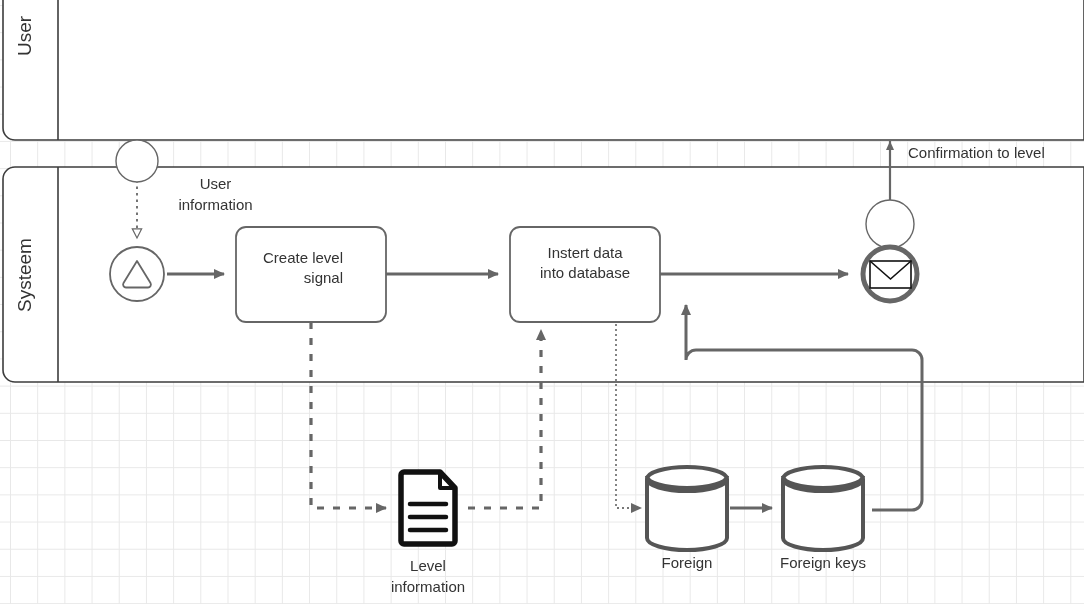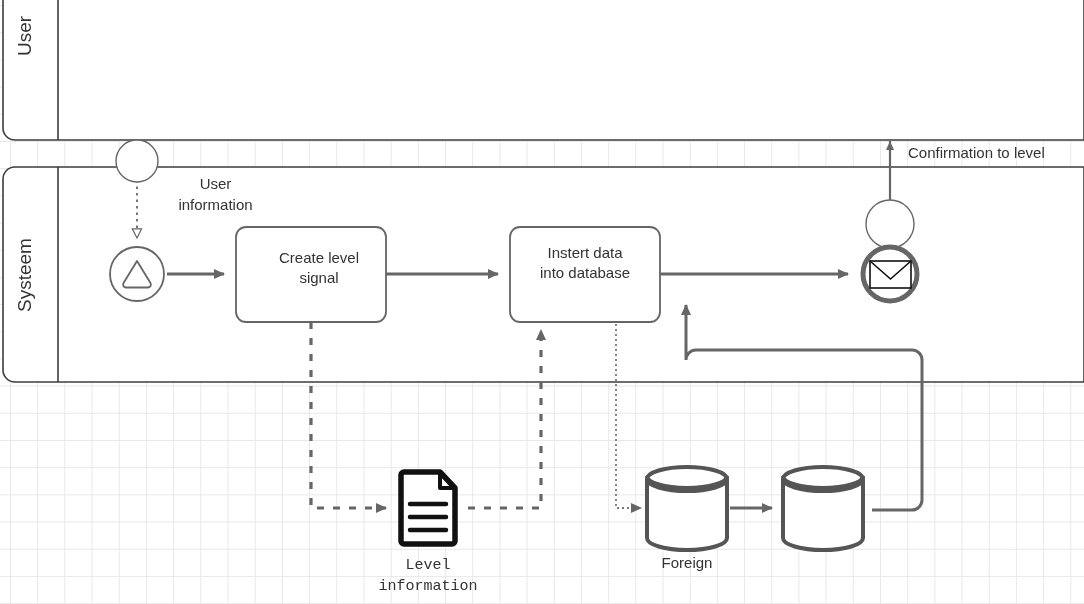--- a/index.html
+++ b/index.html
@@ -149,30 +149,31 @@
       <path d="M783,479 L783,538 A40,12 0 0 0 863,538 L863,479" fill="#ffffff" stroke="#555555" stroke-width="4" stroke-linejoin="round"></path>
       <ellipse cx="823" cy="479" rx="40" ry="12" fill="#ffffff" stroke="#555555" stroke-width="4"></ellipse>
       <path d="M783,476 A40,12 0 0 0 863,476" fill="none" stroke="#555555" stroke-width="4"></path>
     </g>
   </svg>
 
   <div class="lane-title" style="left:-25px; top:22px; width:100px; height:28px; transform:rotate(-90deg);">User</div>
 
   <div class="lane-title" style="left:-25px; top:261px; width:100px; height:28px; transform:rotate(-90deg);">Systeem</div>
 
-  <div class="task-label" style="left:244px; top:227px; width:150px; height:82px;">Create level
+  <div class="task-label" style="left:228px; top:227px; width:150px; height:82px;text-align:right;">Create level
 signal</div>
 
   <div class="task-label" style="left:510px; top:227px; width:150px; height:72px;">Instert data
 into database</div>
 
   <div class="lbl" style="left:143px; top:173px; width:145px;">User
 information</div>
 
   <div class="lbl" style="left:908px; top:142px; width:176px; text-align:left;">Confirmation to level</div>
 
-  <div class="lbl" style="left:353px; top:555px; width:150px;font-family:Liberation Mono, monospace;">Level
+  <div class="lbl" style="left:353px; top:555px; width:150px;">Level
 information</div>
 
   <div class="lbl" style="left:617px; top:552px; width:140px;">Foreign</div>
 
+  <div class="lbl" style="left:753px; top:552px; width:140px;">Foreign keys</div>
 
 </div>
 
 </body></html>

